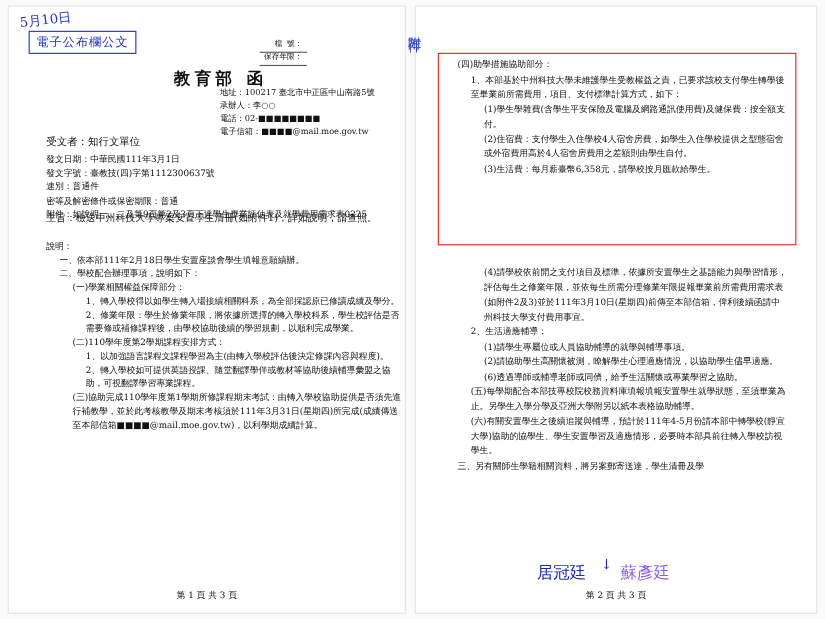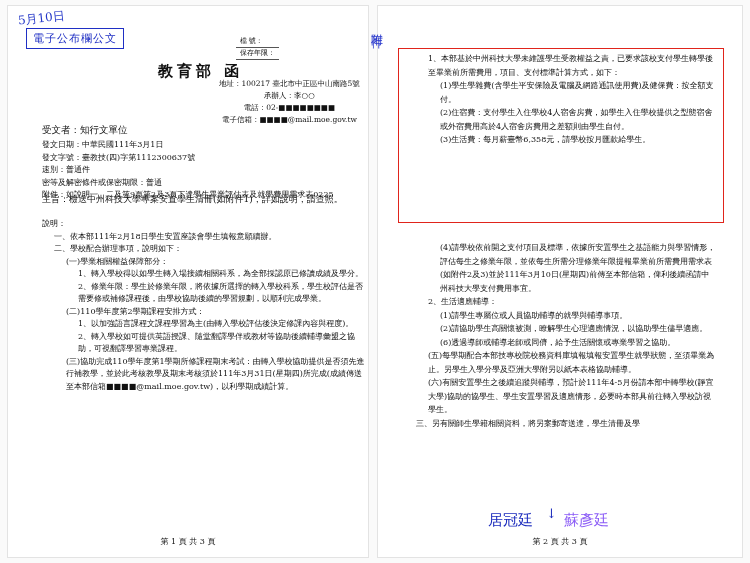--- a/index.html
+++ b/index.html
@@ -44,32 +44,31 @@
   }
   .doc-title{
     position:absolute;left:150px;top:56px;
     font-size:15px;letter-spacing:4px;
     font-family:"DejaVu Serif","Liberation Serif",serif;
     font-weight:700;
   }
   .corner-block{
     position:absolute;left:228px;top:30px;
     font-size:7px;line-height:11px;
-    font-family:Liberation Serif, serif;
-    text-align:left;
+    font-family:Liberation Mono, monospace;
+    text-align:right;
   }
   .corner-block .cell{
     border-bottom:1px solid #555;
     padding:0 4px;
   }
   .addr{
-    position:absolute;left:211px;top:72px;
+    position:absolute;left:192px;top:72px;
     font-size:7.5px;line-height:12px;
     font-family:"DejaVu Serif","Liberation Serif",serif;
-    text-align:center;
   }
   .addr .row{white-space:nowrap;}
   .block-left{
     position:absolute;left:20px;
     font-size:8px;line-height:12.5px;
     font-family:"DejaVu Serif","Liberation Serif",serif;
     margin-left:14px;
   }
   #receiver{top:118px;font-size:9.5px;}
   #meta{top:133px;}
@@ -177,20 +176,21 @@
   <div class="pagefoot">第 1 頁 共 3 頁</div>
 </div>
 
 <div class="page" id="page-right">
 
   <div class="attach-label hand">附件一</div>
 
   <div class="redbox"></div>
 
   <div class="block-right" id="r-sec1">
+    <div class="line indent1">(四)助學措施協助部分：</div>
     <div class="line indent2">1、本部基於中州科技大學未維護學生受教權益之責，已要求該校支付學生轉學後至畢業前所需費用，項目、支付標準計算方式，如下：</div>
     <div class="line indent3">(1)學生學雜費(含學生平安保險及電腦及網路通訊使用費)及健保費：按全額支付。</div>
     <div class="line indent3">(2)住宿費：支付學生入住學校4人宿舍房費，如學生入住學校提供之型態宿舍或外宿費用高於4人宿舍房費用之差額則由學生自付。</div>
     <div class="line indent3">(3)生活費：每月薪臺幣6,358元，請學校按月匯款給學生。</div>
   </div>
 
   <div class="block-right" id="r-rest">
     <div class="line indent3">(4)請學校依前開之支付項目及標準，依據所安置學生之基語能力與學習情形，評估每生之修業年限，並依每生所需分理修業年限提報畢業前所需費用需求表(如附件2及3)並於111年3月10日(星期四)前傳至本部信箱，俾利後續函請中州科技大學支付費用事宜。</div>
     <div class="line indent2">2、生活適應輔導：</div>
     <div class="line indent3">(1)請學生專屬位或人員協助輔導的就學與輔導事項。</div>

